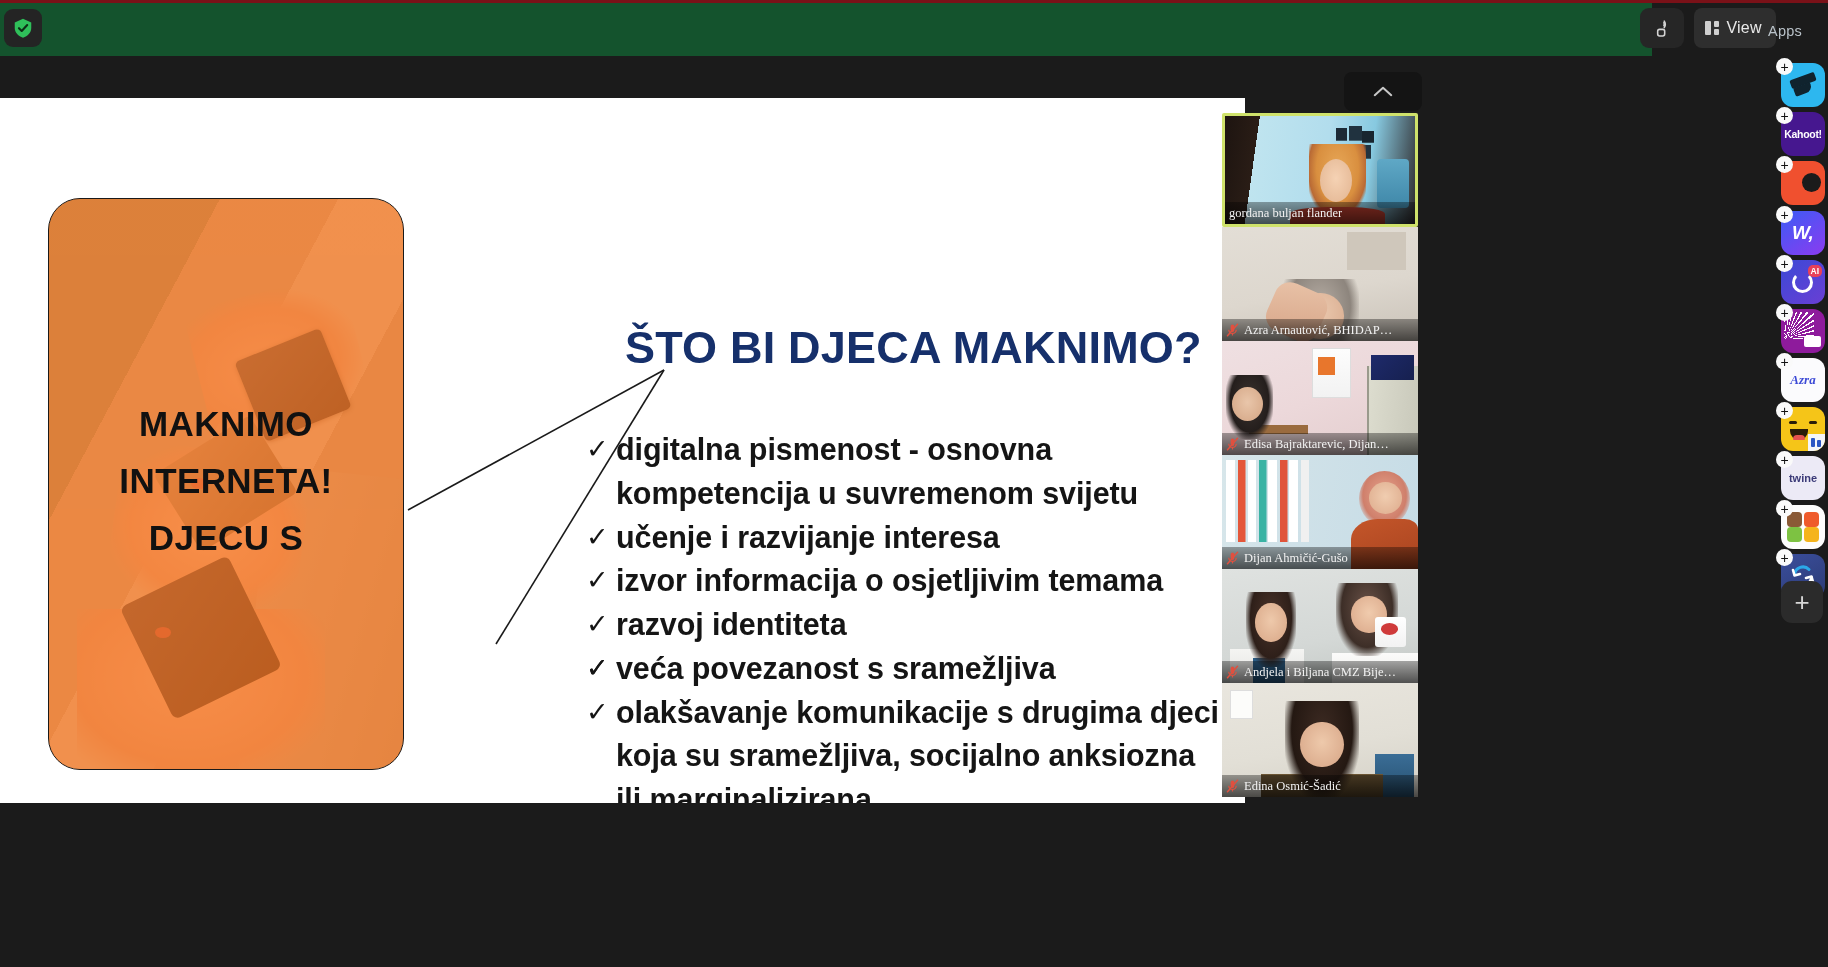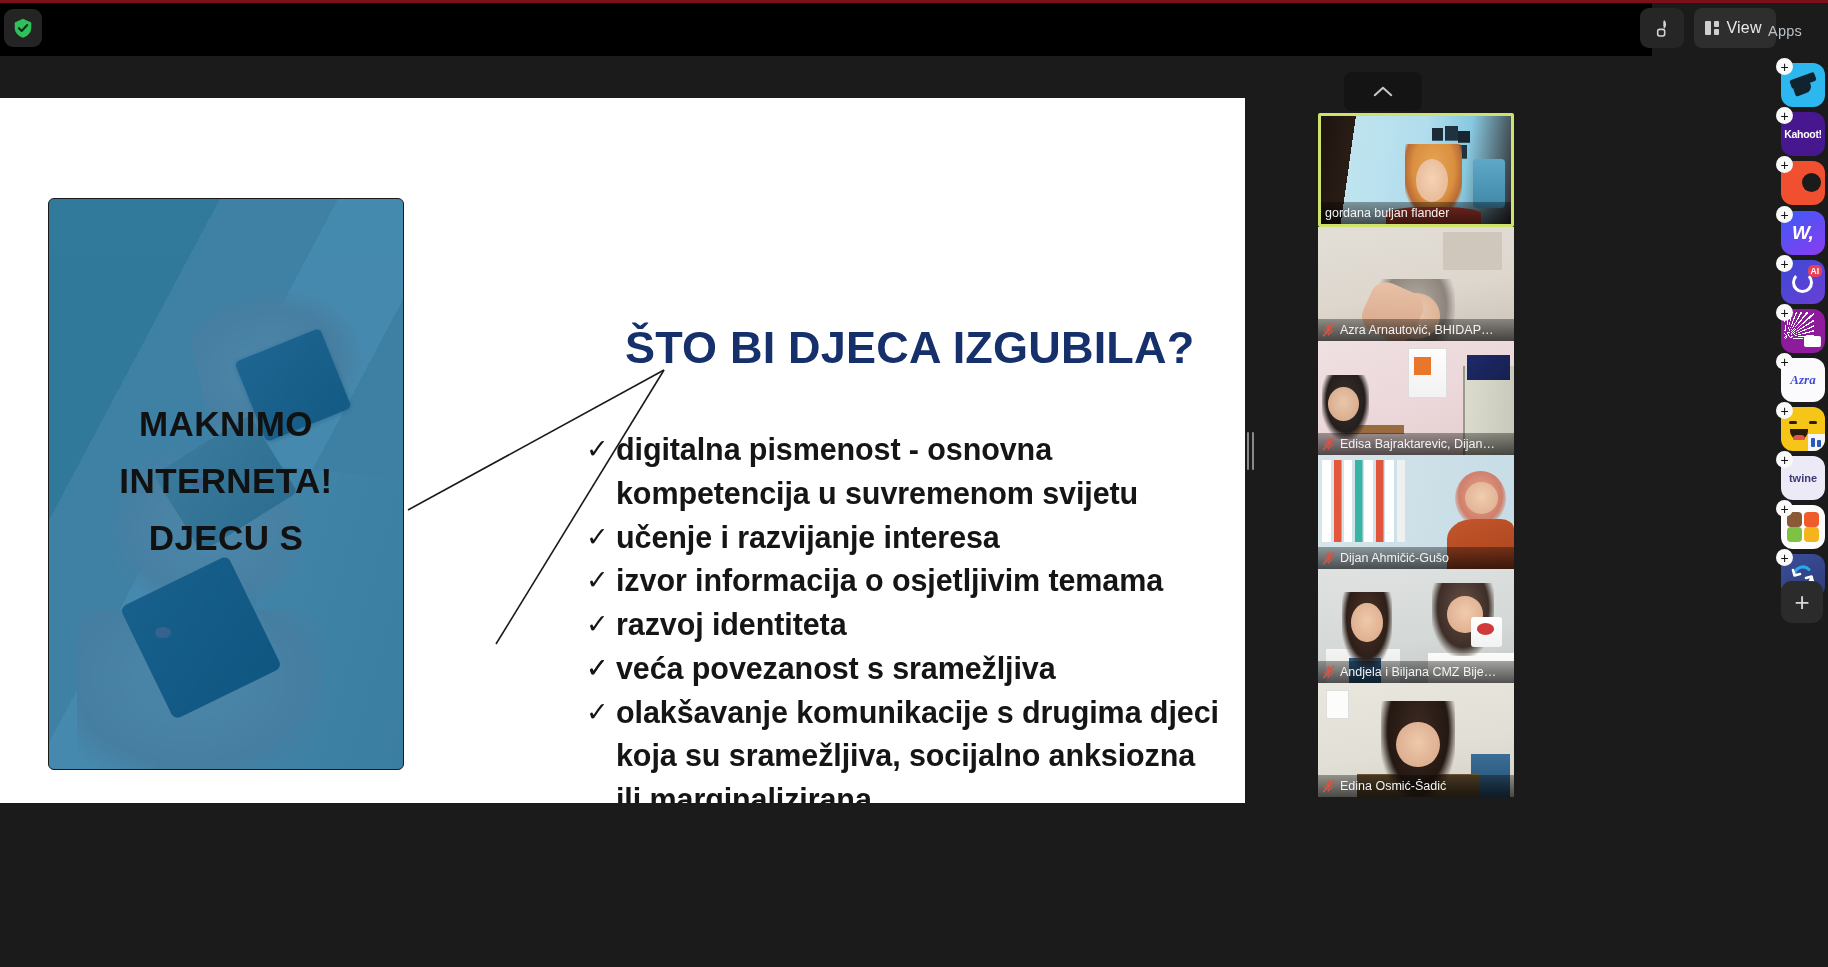--- a/index.html
+++ b/index.html
@@ -14,21 +14,21 @@
 
   
   .top-accent {
     position: absolute; left: 0; top: 0; width: 1828px; height: 3px;
     background: #7a1118;
   }
 
   
   .topbar {
     position: absolute; left: 0; top: 3px; width: 1652px; height: 53px;
-    background: #000000;
+    background: #14532d;
   }
   .shield-btn {
     position: absolute; left: 4px; top: 6px; width: 38px; height: 38px;
     border-radius: 9px; background: #242424;
     display: flex; align-items: center; justify-content: center;
   }
   .shield-btn svg { width: 22px; height: 22px; display: block; }
 
   .cast-btn {
     position: absolute; left: 1640px; top: 5px; width: 44px; height: 40px;
@@ -63,23 +63,23 @@
   }
 
   
   .callout {
     position: absolute; left: 48px; top: 100px;
     width: 356px; height: 572px;
   }
   .callout-body {
     position: absolute; inset: 0;
     border: 1.6px solid #1a1a1a;
-    border-radius: 6px;
+    border-radius: 32px;
     overflow: hidden;
-    background: #0369a1;
+    background: #f97316;
   }
   .photo {
     position: absolute; inset: 0;
     opacity: .30;
   }
   
   .photo .bg {
     position: absolute; inset: 0;
     background:
       linear-gradient(118deg, #9aa08e 0%, #9aa08e 26%, #c9b9ad 26%, #c9b9ad 44%,
@@ -157,21 +157,21 @@
   
   .resize-handle {
     position: absolute; left: 1246px; top: 430px;
     width: 8px; height: 42px;
     display: flex; gap: 3px; align-items: center; justify-content: center;
   }
   .resize-handle i { width: 2px; height: 38px; background: #8a8a8a; border-radius: 1px; display: block; }
 
   
   .filmstrip {
-    position: absolute; left: 1318px; top: 72px; width: 169px; height: 895px;
+    position: absolute; left: 1222px; top: 72px; width: 169px; height: 895px; font-family: Liberation Serif, serif;
   }
   .collapse-btn {
     position: absolute; left: 1344px; top: 72px;
     width: 78px; height: 39px; border-radius: 8px; background: #141414;
     display: flex; align-items: center; justify-content: center;
   }
   .collapse-btn svg { width: 22px; height: 13px; }
 
   .tile {
     position: absolute; left: 0; width: 196px; height: 114px;
@@ -411,21 +411,21 @@
           <div class="nail" style="left:30%; top:75%;"></div>
         </div>
         <div class="callout-text">
           <div>MAKNIMO</div>
           <div>INTERNETA!</div>
           <div>DJECU S</div>
         </div>
       </div>
     </div>
 
-    <div class="slide-title">ŠTO BI DJECA IZGUBILA?</div>
+    <div class="slide-title">ŠTO BI DJECA MAKNIMO?</div>
 
     <div class="bullets">
       <div class="bullet">
         <span class="tick">✓</span>
         <span>digitalna pismenost - osnovna kompetencija u suvremenom svijetu</span>
       </div>
       <div class="bullet">
         <span class="tick">✓</span>
         <span>učenje i razvijanje interesa</span>
       </div>

